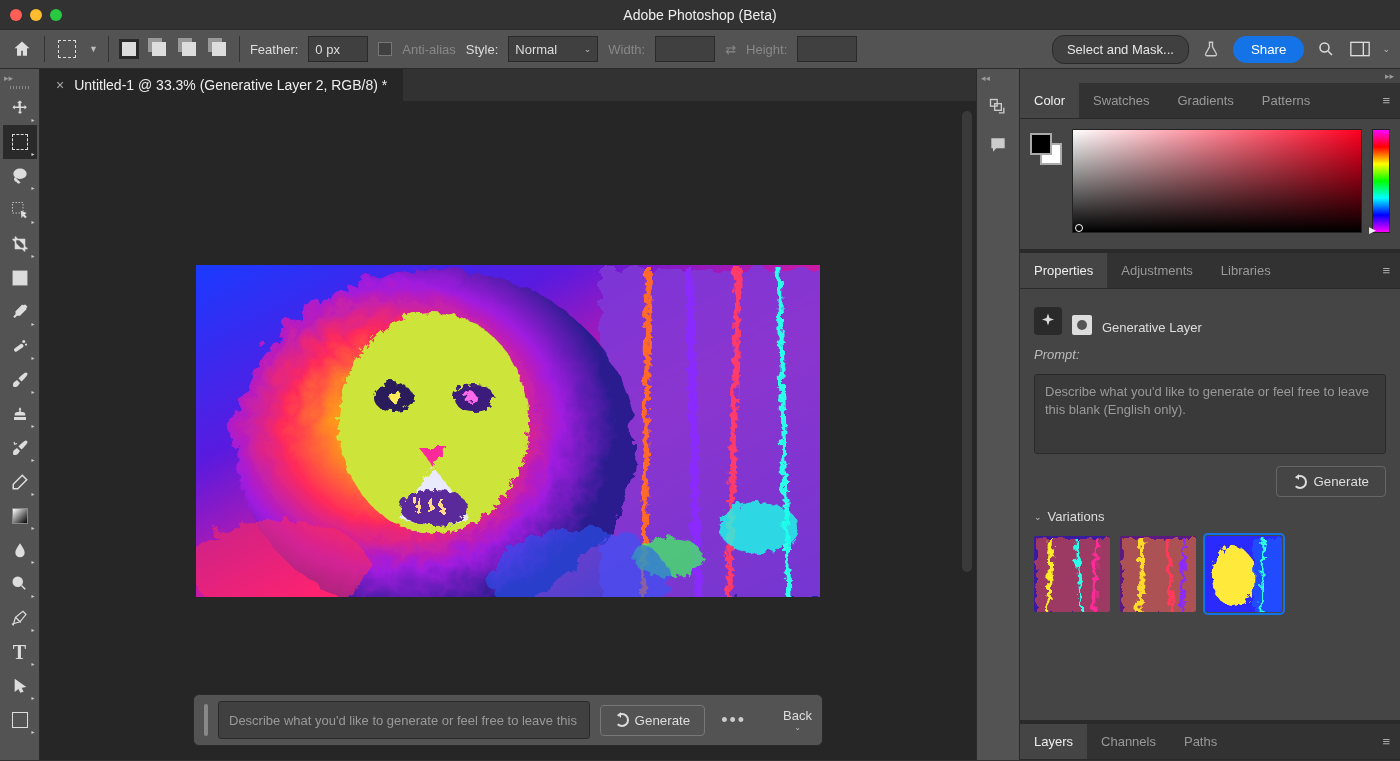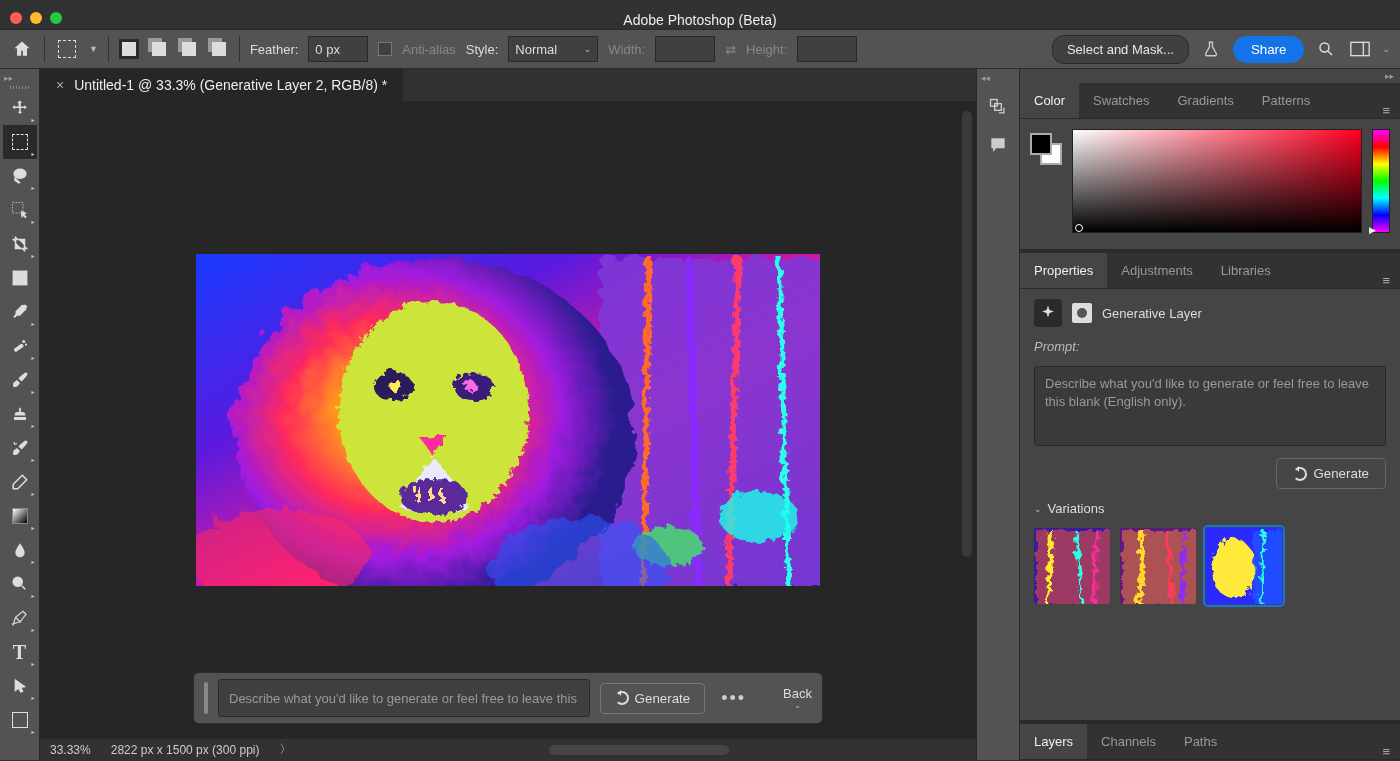--- a/index.html
+++ b/index.html
@@ -1,19 +1,19 @@
 <!DOCTYPE html>
 <html><head>
 <meta charset="utf-8">
 <style>
 * { margin: 0; padding: 0; box-sizing: border-box; font-family: -apple-system, "Segoe UI", sans-serif; }
 body { background: #323232; color: #ddd; width: 1400px; height: 761px; overflow: hidden; font-size: 13px; }
 
 
-.titlebar { height: 29px; background: #323232; display: flex; align-items: flex-start; padding: 12px 10px; position: relative; }
+.titlebar { height: 29px; background: #323232; display: flex; align-items: center; padding: 12px 10px; position: relative; }
 .traffic { display: flex; gap: 8px; }
 .traffic span { width: 12px; height: 12px; border-radius: 50%; display: block; }
 .traffic .r { background: #ff5f57; } .traffic .y { background: #febc2e; } .traffic .g { background: #28c840; }
 .titlebar .title { position: absolute; left: 50%; transform: translateX(-50%); color: #eee; font-size: 14px; }
 
 
 .optbar { height: 40px; background: #535353; display: flex; align-items: center; padding: 0 10px; gap: 10px; border-top: 1px solid #2a2a2a; border-bottom: 1px solid #2a2a2a; }
 .optbar .divider { width: 1px; height: 26px; background: #333; }
 .icon-box { width: 24px; height: 24px; display: flex; align-items: center; justify-content: center; cursor: pointer; }
 .home-icon svg { fill: #ddd; }
@@ -66,36 +66,36 @@
 .statusbar .sb-scroll{ flex:1; display:flex; justify-content:center;}
 .statusbar .sb-scroll div{ width:180px; height:10px; background:#454545; border-radius:5px;}
 
 
 .ministrip { width: 44px; background: #535353; border-left: 1px solid #2a2a2a; border-right: 1px solid #2a2a2a; display:flex; flex-direction:column; align-items:center; padding-top:4px; gap:10px;}
 .ministrip .chevs{ font-size:9px; color:#999; align-self:flex-start; margin-left:4px;}
 .mini-icon{ width:28px; height:28px; display:flex; align-items:center; justify-content:center; cursor:pointer;}
 
 
 .panels { width: 380px; background: #454545; display: flex; flex-direction: column; overflow: hidden; }
-.panel-tabs { display: flex; background: #323232; align-items: flex-end; height: 36px; border-bottom: 1px solid #2a2a2a; }
+.panel-tabs { display: flex; background: #323232; align-items: center; height: 36px; border-bottom: 1px solid #2a2a2a; }
 .ptab { padding: 0 14px; height: 100%; display: flex; align-items: center; color: #999; cursor: pointer; font-size: 13px; }
 .ptab.active { background: #454545; color: #eee; font-weight: 500; }
 .panel-tabs .menu { margin-left: auto; padding: 0 10px; color: #aaa; cursor: pointer; }
 
 .color-panel { height: 130px; display: flex; padding: 10px; gap: 10px; }
 .fgbg { width: 32px; height: 32px; position: relative; margin-top: 4px; }
 .fgbg .fg { width: 22px; height: 22px; background: #000; border: 2px solid #aaa; position: absolute; top: 0; left: 0; z-index: 2; }
 .fgbg .bg { width: 22px; height: 22px; background: #fff; border: 2px solid #aaa; position: absolute; bottom: 0; right: 0; }
 .picker { flex: 1; height: 104px; background: linear-gradient(to bottom, rgba(0,0,0,0), #000), linear-gradient(to right, #fff, #ff0020); border: 1px solid #222; position:relative;}
 .picker .cursor{ position:absolute; left:2px; bottom:0px; width:8px; height:8px; border:1px solid #fff; border-radius:50%;}
 .huebar { width: 18px; height: 104px; background: linear-gradient(to bottom, #ff00ff, #ff0000, #ffff00, #00ff00, #00ffff, #0000ff, #ff00ff); border: 1px solid #222; position:relative;}
 .huebar .arrow{ position:absolute; bottom:-3px; left:-4px; font-size:9px; color:#eee;}
 
 .props-body { padding: 10px 14px; display: flex; flex-direction: column; gap: 12px; background:#454545; }
-.layer-row { display: flex; align-items: center; gap: 10px; }
+.layer-row { display: flex; align-items: flex-end; gap: 10px; margin-top: 8px; }
 .layer-icon { width: 28px; height: 28px; background: #2a2a2a; border-radius: 4px; display: flex; align-items: center; justify-content: center; }
 .mask-icon { width: 20px; height: 20px; background: #ddd; border-radius: 2px; position:relative;}
 .mask-icon::after{content:""; position:absolute; width:10px; height:10px; background:#555; border-radius:50%; left:5px; top:5px;}
 .prompt-label { color: #bbb; font-size: 13px; font-style: italic; }
 .prompt-box { background: #3a3a3a; border: 1px solid #2a2a2a; border-radius: 3px; padding: 8px 10px; height: 80px; color: #999; font-size: 13px; line-height: 1.4; }
 .gen2 { align-self: flex-end; display: flex; align-items: center; gap: 6px; padding: 7px 16px; border: 1px solid #666; border-radius: 4px; cursor: pointer; background: transparent; color: #ddd; }
 .var-head { display: flex; align-items: center; gap: 6px; color: #ddd; font-size: 13px; cursor:pointer;}
 .var-thumbs { display: flex; gap: 10px; }
 .thumb { width: 76px; height: 76px; border-radius:2px; cursor:pointer; overflow:hidden; }
 .thumb.sel { outline: 2px solid #1473e6; outline-offset: 1px; }
@@ -381,28 +381,20 @@
           <span class="refresh-icon"></span>
           <span>Generate</span>
         </button>
         <span class="dots">•••</span>
         <div class="back">
           <span>Back</span>
           <span class="chev" style="font-size:8px">⌄</span>
         </div>
       </div>
     </div>
-    <div class="statusbar">
-      <span>33.33%</span>
-      <span>2822 px x 1500 px (300 ppi)</span>
-      <span>〉</span>
-      <div class="sb-scroll">
-          <div></div>
-        </div>
-    </div>
   </div>
 
   <div class="ministrip">
     <div class="chevs">◂◂</div>
     <div class="mini-icon">
       <svg width="20" height="20" viewBox="0 0 24 24" fill="none" stroke="#ccc" stroke-width="1.6">
           <rect x="3" y="3" width="8" height="8"></rect>
           <rect x="8" y="8" width="8" height="8"></rect>
           <path d="M19 13v6h-6"></path>
         </svg>

